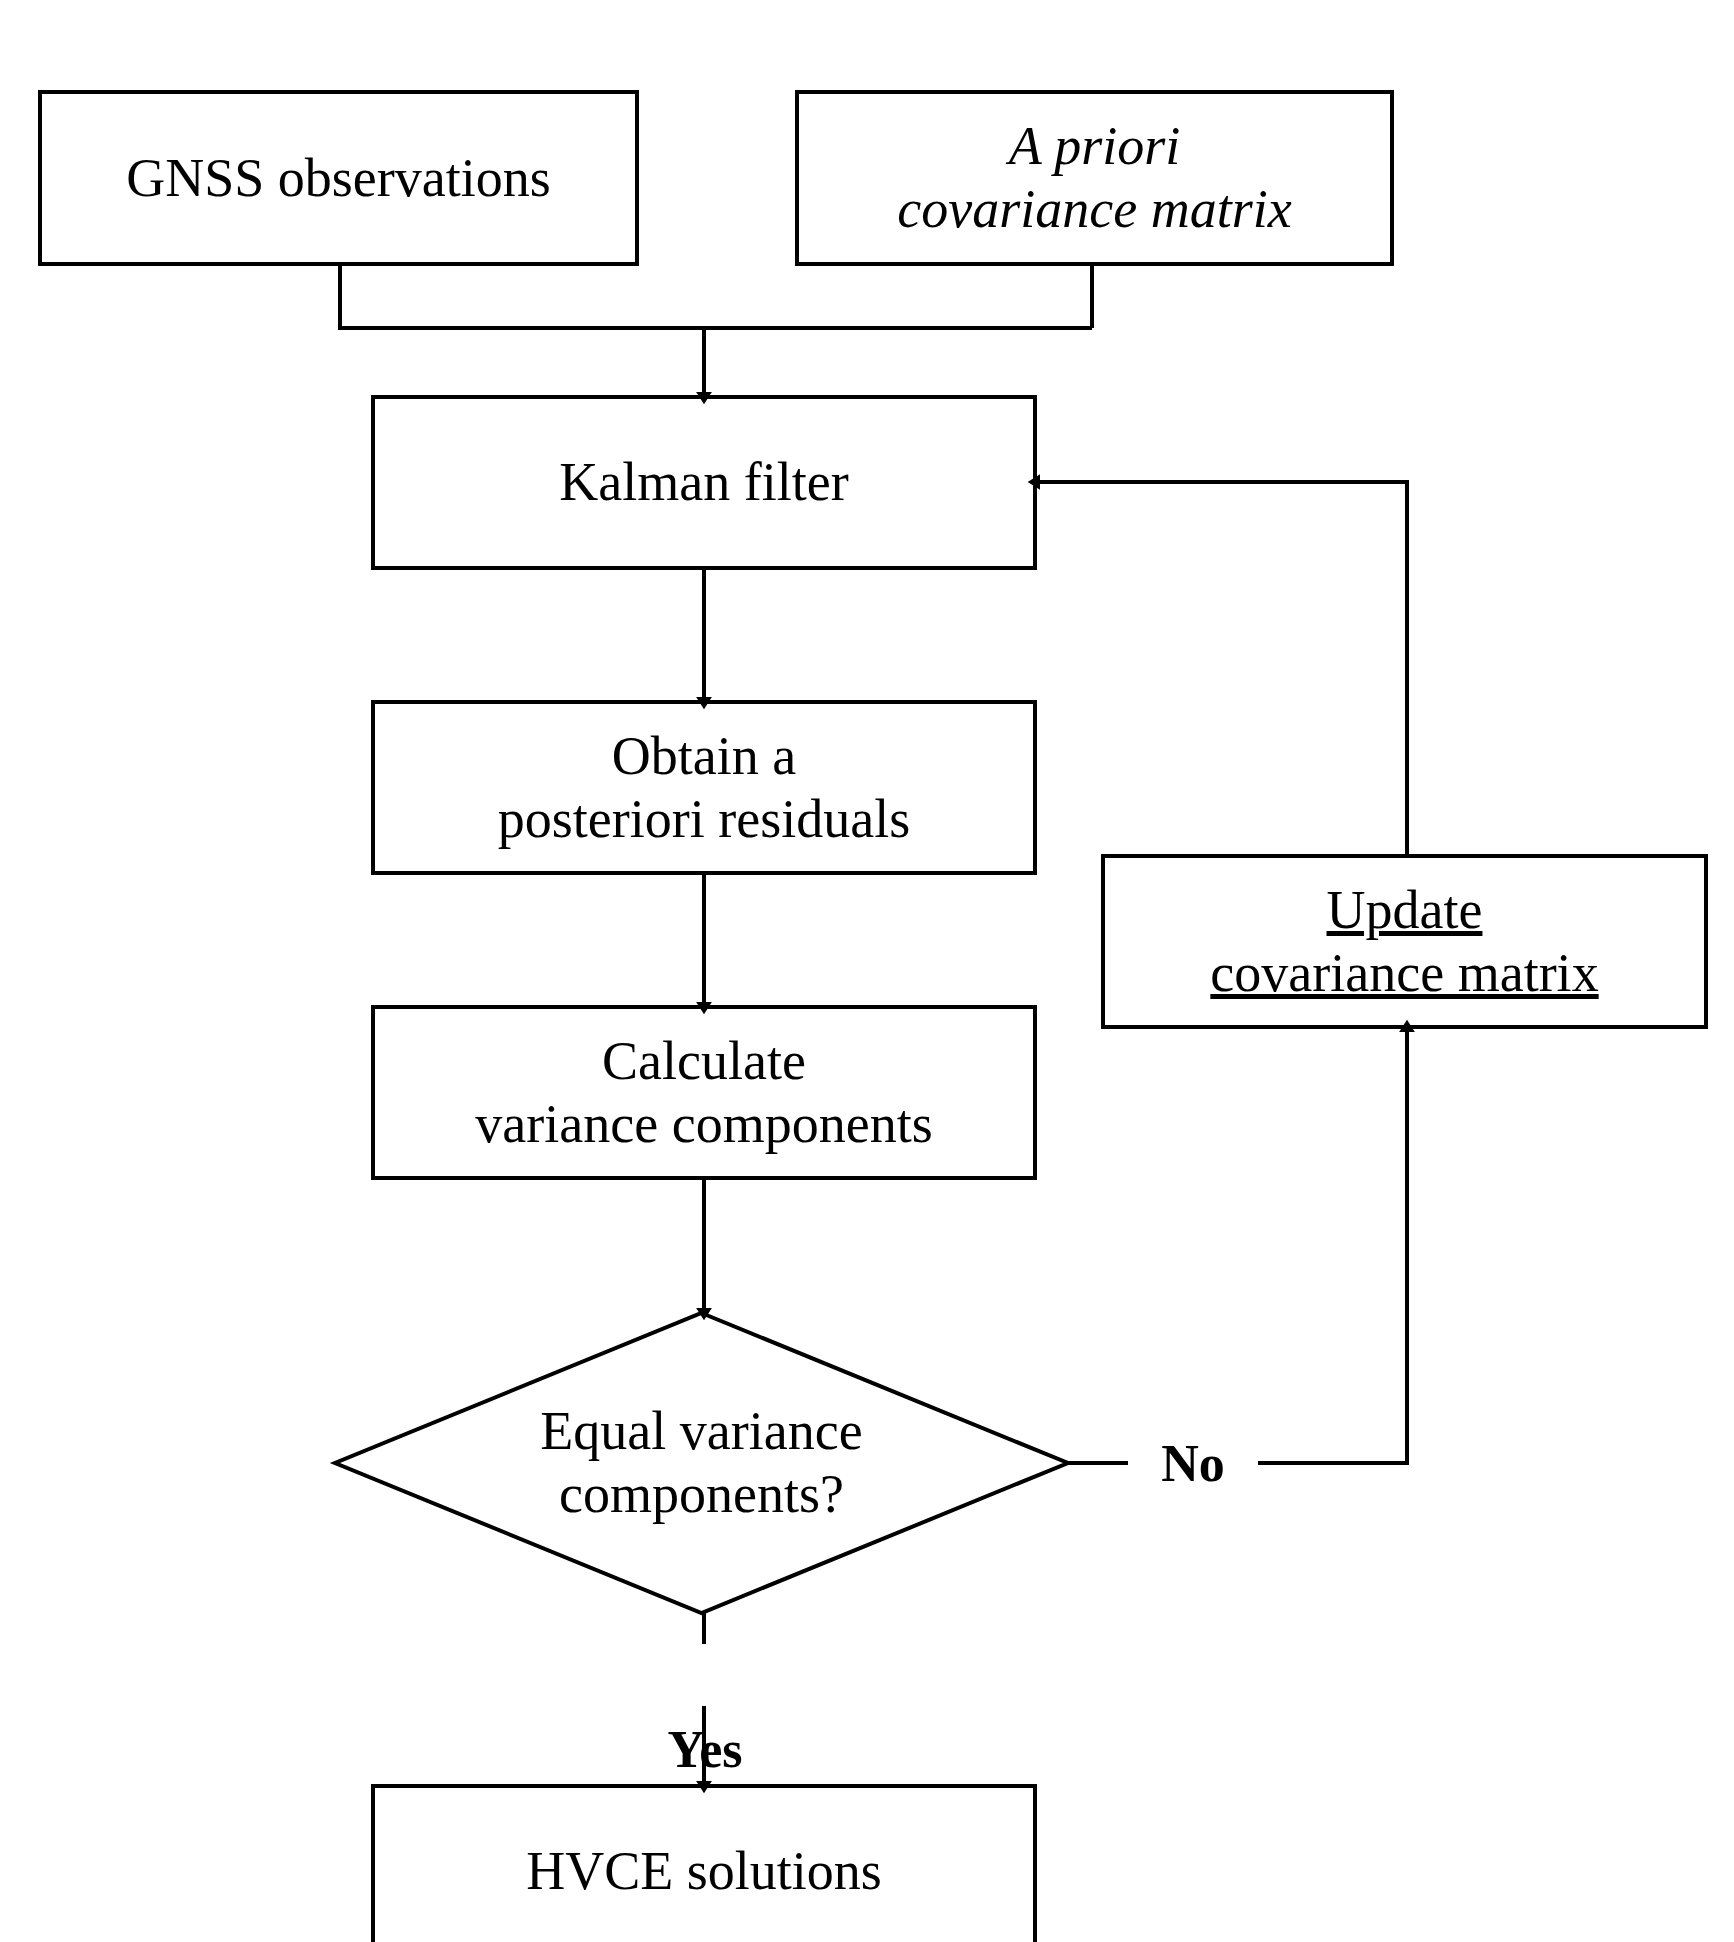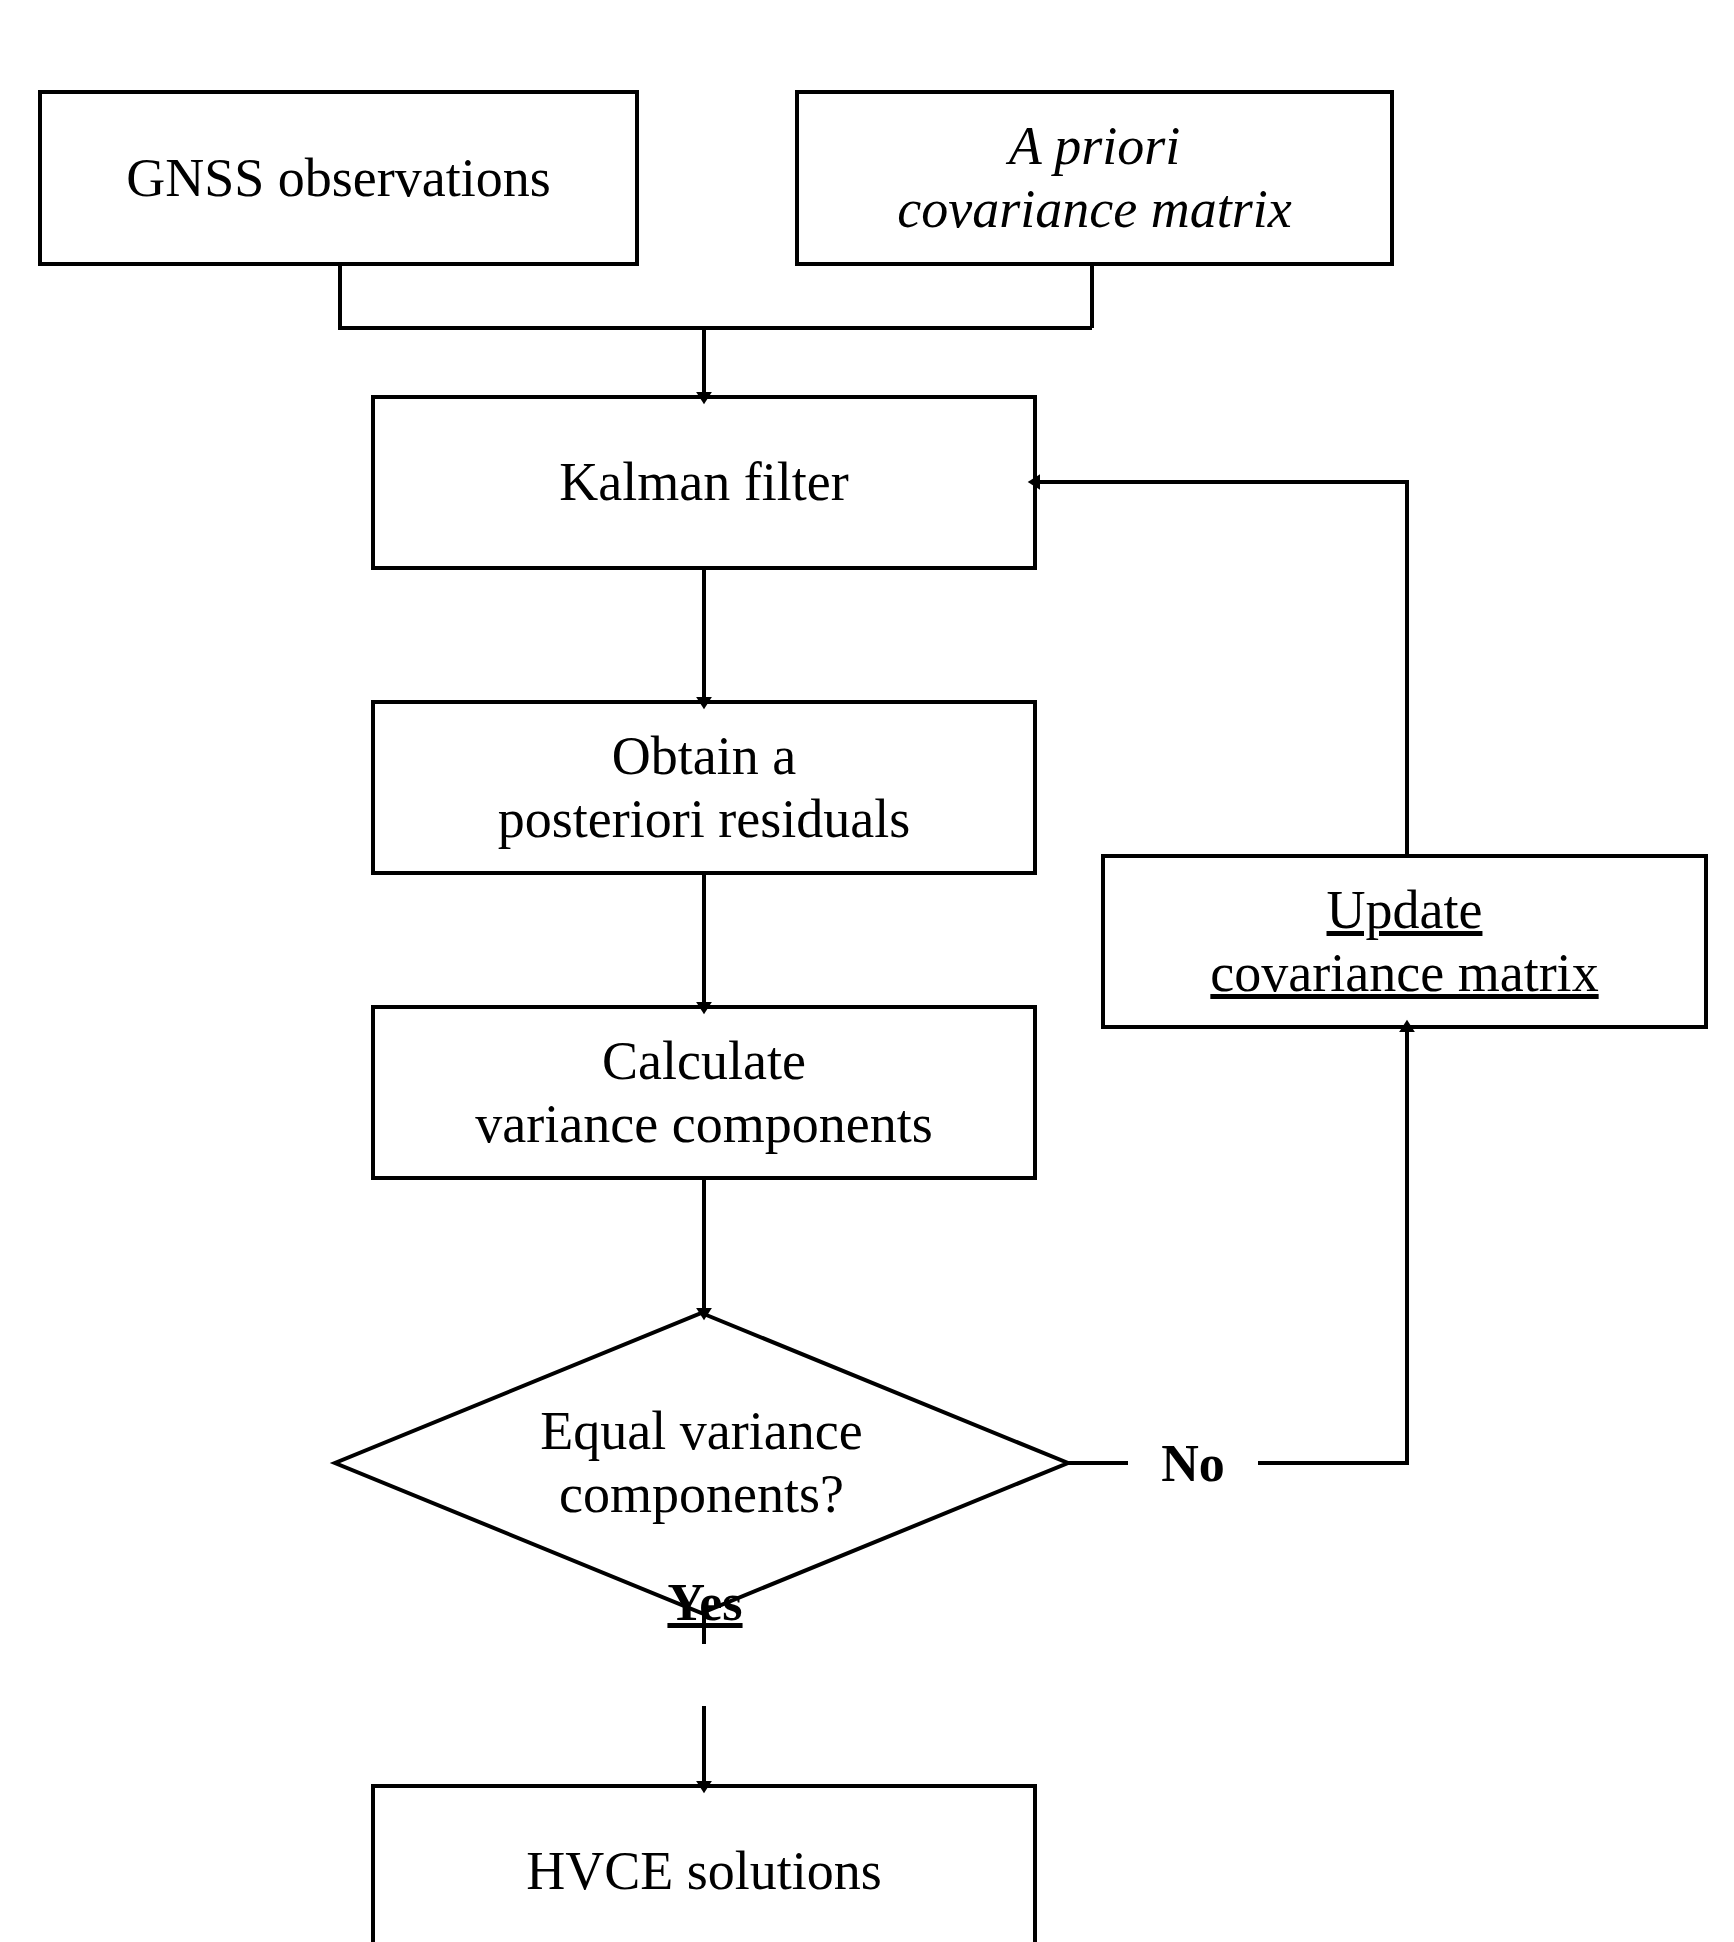--- a/index.html
+++ b/index.html
@@ -127,21 +127,21 @@
   <div class="node-label" style="left:1103px; top:808px; width:603px; height:171px;text-decoration:underline;">Update
 covariance matrix</div>
 
   <div class="node-label" style="left:408px; top:1282px; width:587px; height:266px;">Equal variance
 components?</div>
 
   <div class="node-label" style="left:373px; top:1738px; width:662px; height:171px;">HVCE solutions</div>
 
   <div class="edge-label" style="left:1128px; top:1385px; width:130px; height:62px;">No</div>
 
-  <div class="edge-label" style="left:630px; top:1524px; width:150px; height:62px;text-decoration:underline;">Yes</div>
+  <div class="edge-label" style="left:630px; top:1671px; width:150px; height:62px;">Yes</div>
 
   <div class="box-hit" style="left:40px; top:44px; width:597px; height:172px;"></div>
   <div class="box-hit" style="left:797px; top:44px; width:595px; height:172px;"></div>
   <div class="box-hit" style="left:373px; top:349px; width:662px; height:171px;"></div>
   <div class="box-hit" style="left:373px; top:654px; width:662px; height:171px;"></div>
   <div class="box-hit" style="left:373px; top:959px; width:662px; height:171px;"></div>
   <div class="box-hit" style="left:1103px; top:808px; width:603px; height:171px;"></div>
   <div class="box-hit" style="left:335px; top:1265px; width:733px; height:300px;"></div>
   <div class="box-hit" style="left:373px; top:1738px; width:662px; height:171px;"></div>
 

